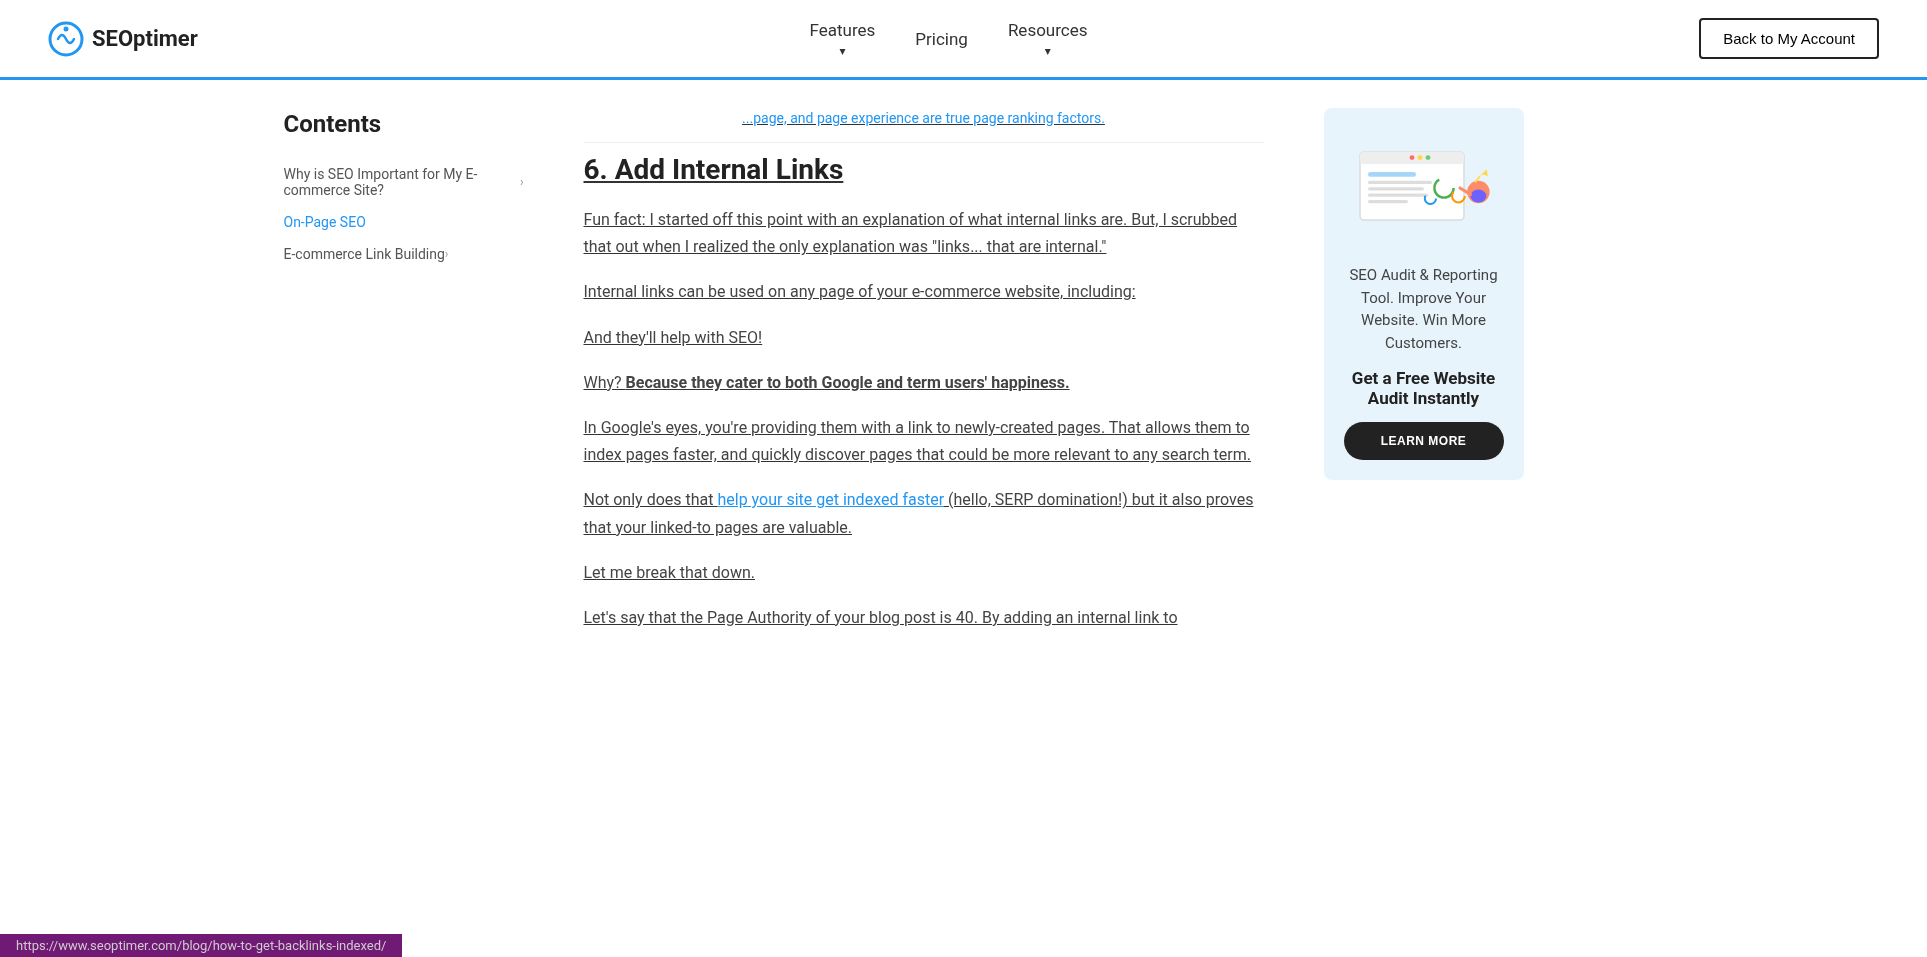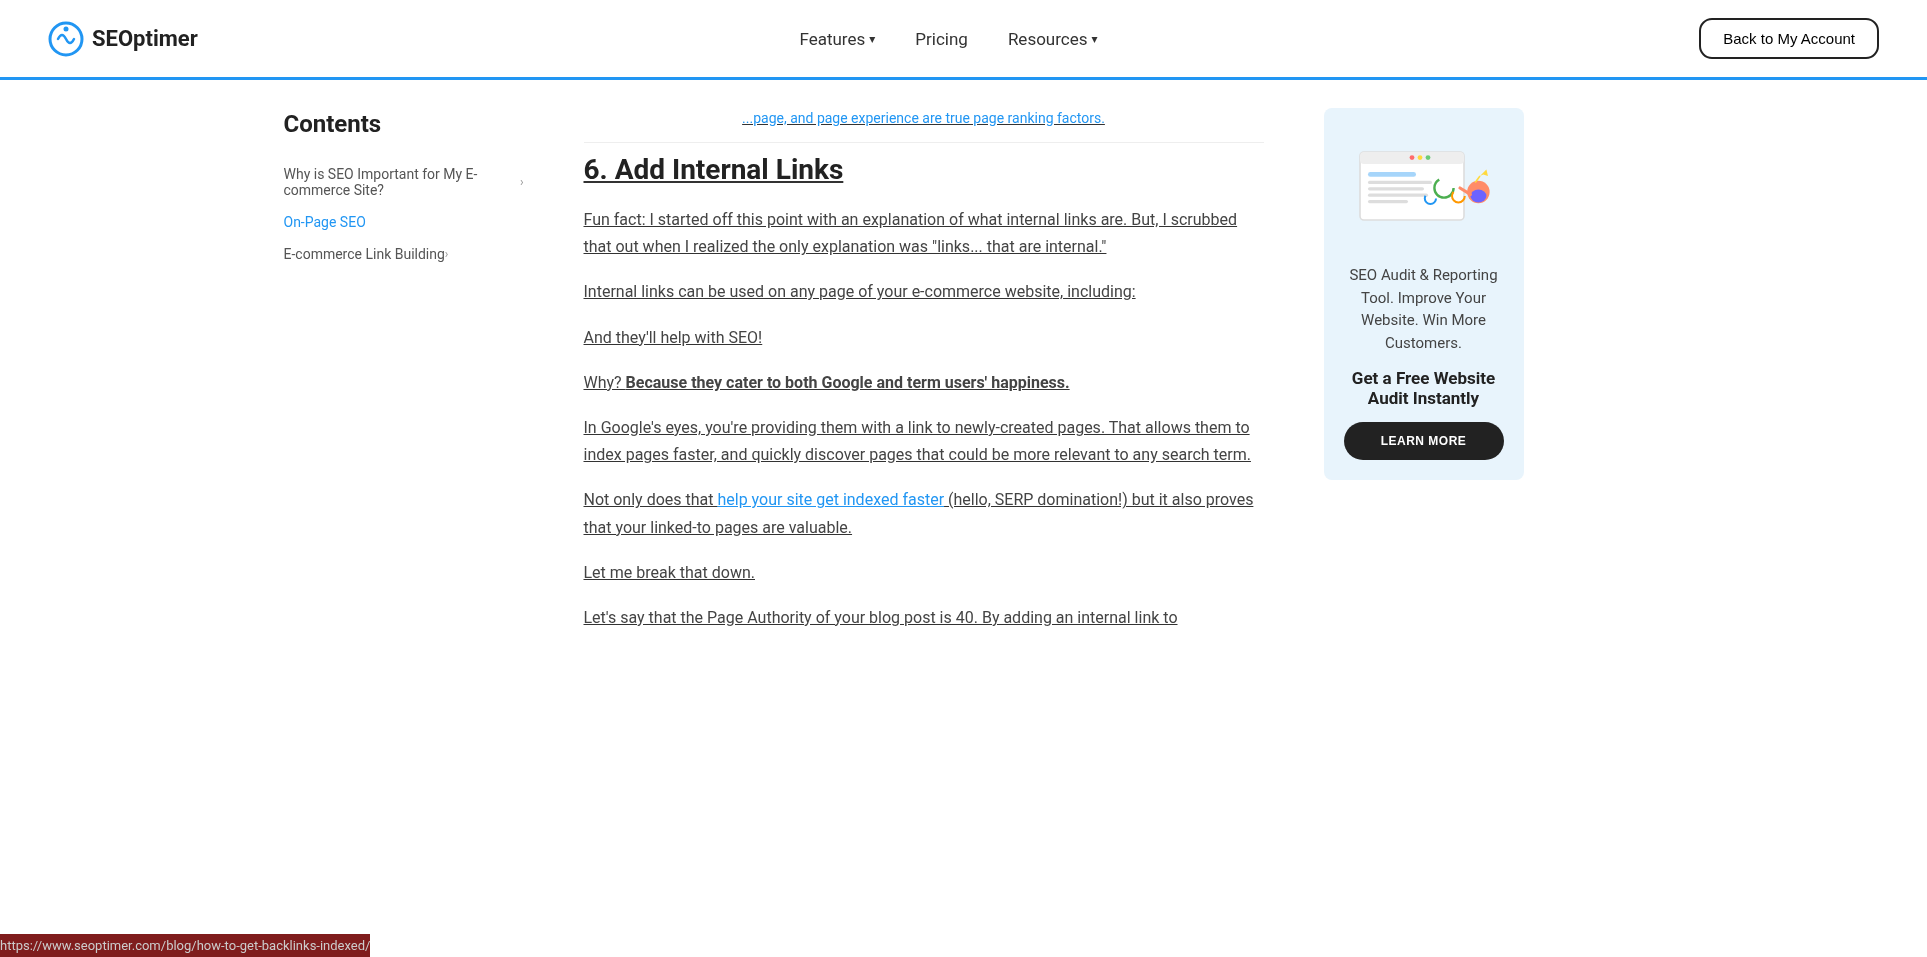--- a/index.html
+++ b/index.html
@@ -41,29 +41,30 @@
       gap: 40px;
     }
     .nav-item {
       font-size: 17px;
       color: #333;
       cursor: pointer;
       display: flex;
       align-items: center;
       gap: 4px;
       text-decoration: none;
+      flex-direction: column;
     }
     .back-btn {
       border: 2px solid #222;
       background: #fff;
       padding: 10px 22px;
       font-size: 15px;
       font-weight: 500;
       cursor: pointer;
-      border-radius: 13px;
+      border-radius: 4px;
     }
 
     
     .page-body {
       display: flex;
       max-width: 1400px;
       margin: 0 auto;
       padding: 0 20px;
     }
 
@@ -138,21 +139,22 @@
     .link-text {
       color: #2196f3;
       text-decoration: underline;
       cursor: pointer;
     }
 
     
     .right-sidebar {
       width: 220px;
       flex-shrink: 0;
-      padding: 28px 0 20px 20px;
+      padding: 20px 0 20px 20px;
+      margin-top: 8px;
     }
 
     .audit-card {
       background: #e8f4fc;
       border-radius: 8px;
       padding: 20px;
       text-align: center;
     }
 
     .audit-illustration {
@@ -200,24 +202,24 @@
       text-align: center;
       border-bottom: 1px solid #eee;
       margin-bottom: 10px;
     }
 
     
     .status-bar {
       position: fixed;
       bottom: 0;
       left: 0;
-      background: #7f1d1d;
+      background: #701a75;
       color: #ccc;
       font-size: 13px;
-      padding: 4px 0;
+      padding: 4px 16px;
       z-index: 999;
     }
   </style>
 </head>
 <body>
 
 <header class="header">
   <a class="logo-area">
     <svg class="logo-icon" viewBox="0 0 36 36" fill="none" xmlns="http://www.w3.org/2000/svg">
       <circle cx="18" cy="18" r="16" stroke="#2196f3" stroke-width="3" fill="none"></circle>

